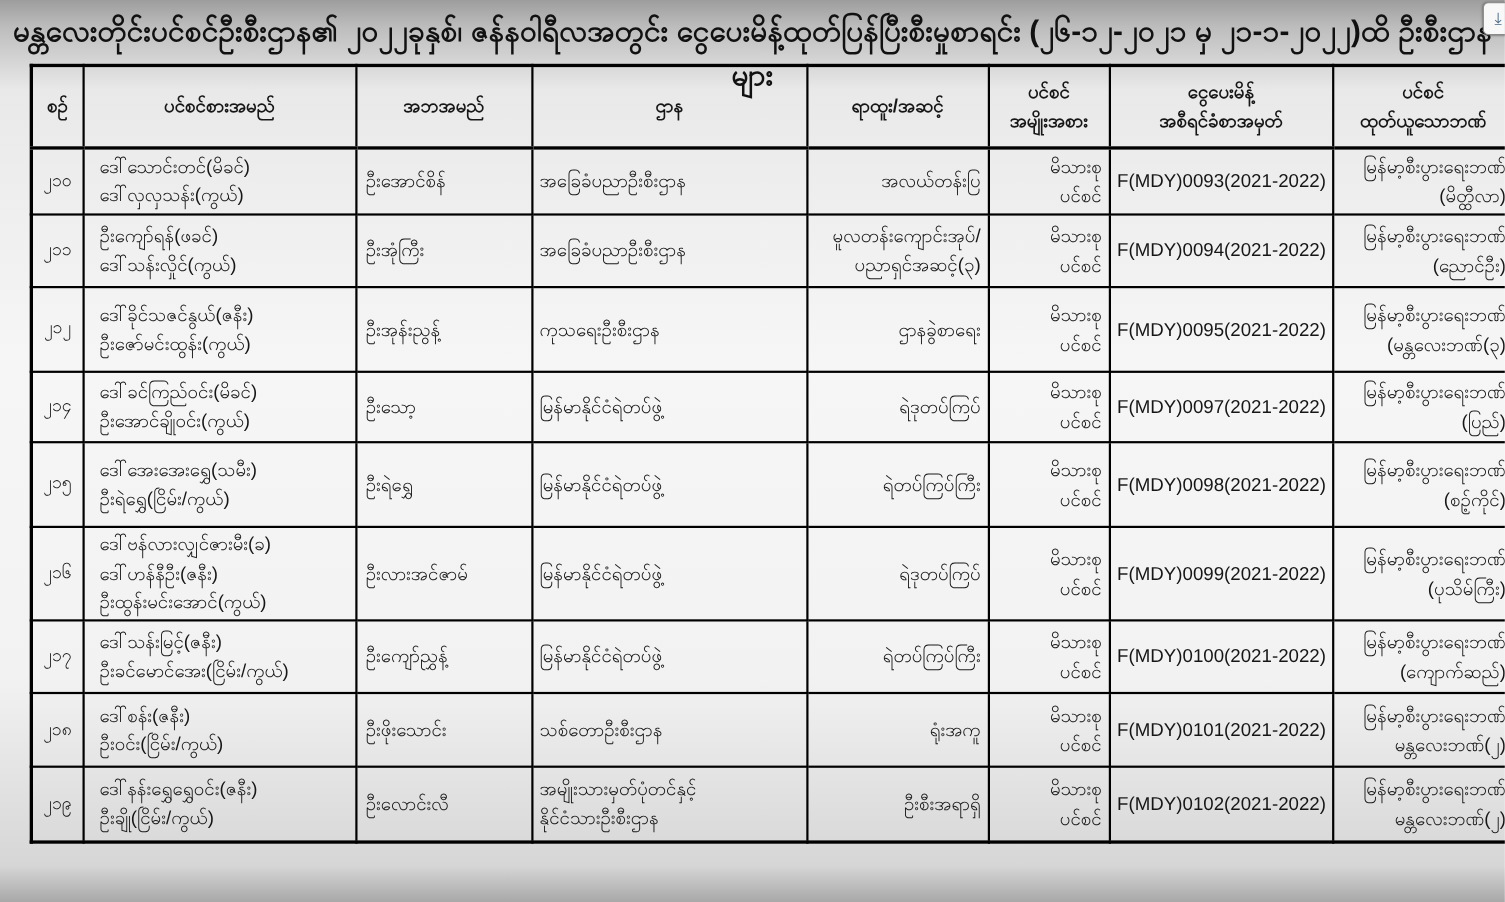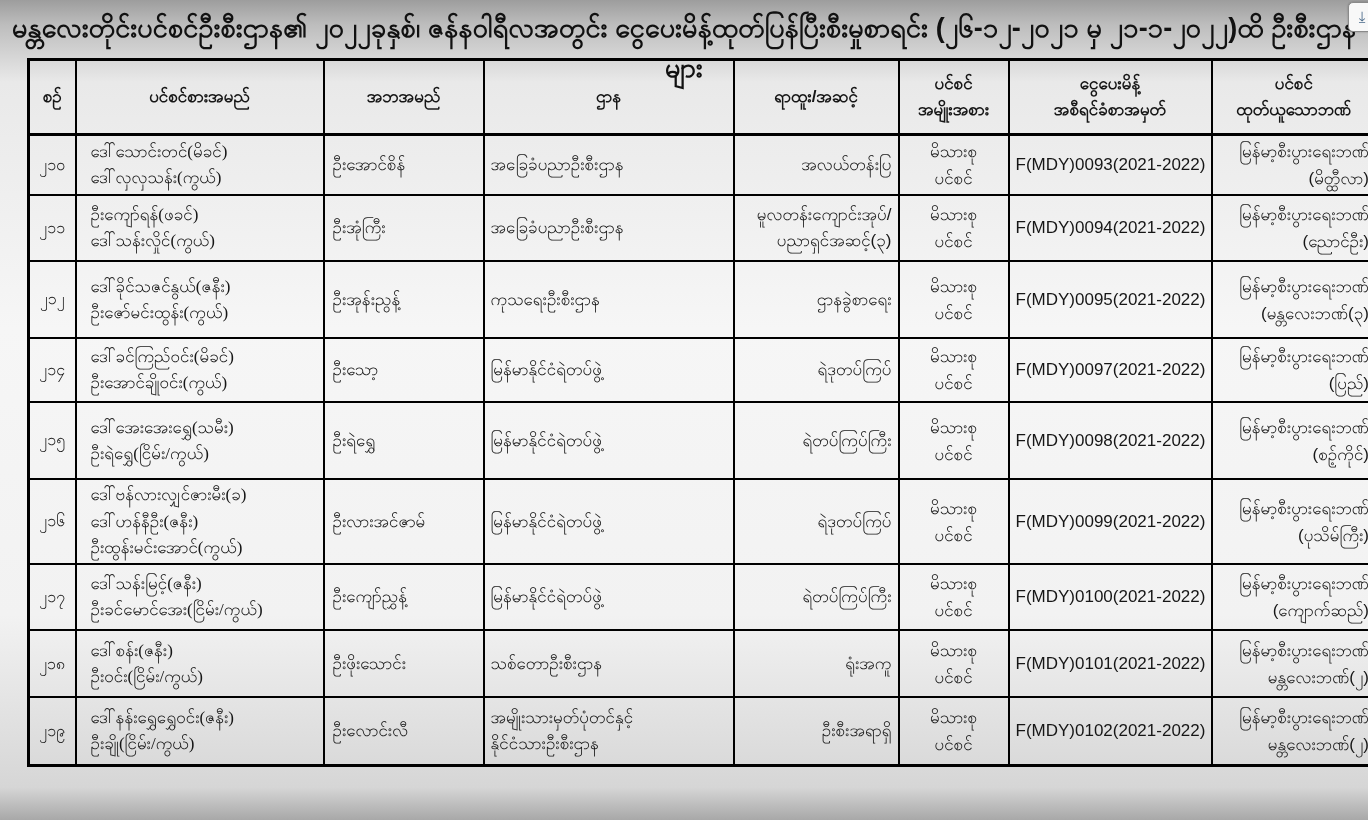--- a/index.html
+++ b/index.html
@@ -28,25 +28,25 @@
   th,td{
     border:2px solid #000;
     padding:2px 6px;
     font-size:17px;line-height:1.55;
     white-space:pre-line;
     vertical-align:middle;
     overflow:hidden;
   }
   thead th{font-weight:bold;text-align:center;border-bottom:3px solid #000;}
   td.c-no{text-align:center;font-size:16px;}
-  td.c-pensioner{text-align:left;padding-left:14px;font-family:Liberation Serif, serif;}
+  td.c-pensioner{text-align:left;padding-left:14px;}
   td.c-father{text-align:left;padding-left:8px;}
   td.c-dept{text-align:left;}
   td.c-pos{text-align:right;padding-left:11px;}
-  td.c-type{text-align:center;line-height:1.6;}
+  td.c-type{text-align:right;line-height:1.6;}
   td.c-order{text-align:center;font-size:17px;white-space:nowrap;}
   td.c-bank{text-align:right;line-height:1.6;}
 </style>
 </head>
 <body>
 
 <div class="page-title">မန္တလေးတိုင်းပင်စင်ဦးစီးဌာန၏ ၂၀၂၂ခုနှစ်၊ ဇန်နဝါရီလအတွင်း ငွေပေးမိန့်ထုတ်ပြန်ပြီးစီးမှုစာရင်း  (၂၆-၁၂-၂၀၂၁ မှ ၂၁-၁-၂၀၂၂)ထိ ဦးစီးဌာနများ</div>
 
 <div class="corner-icon">⤓</div>
 

